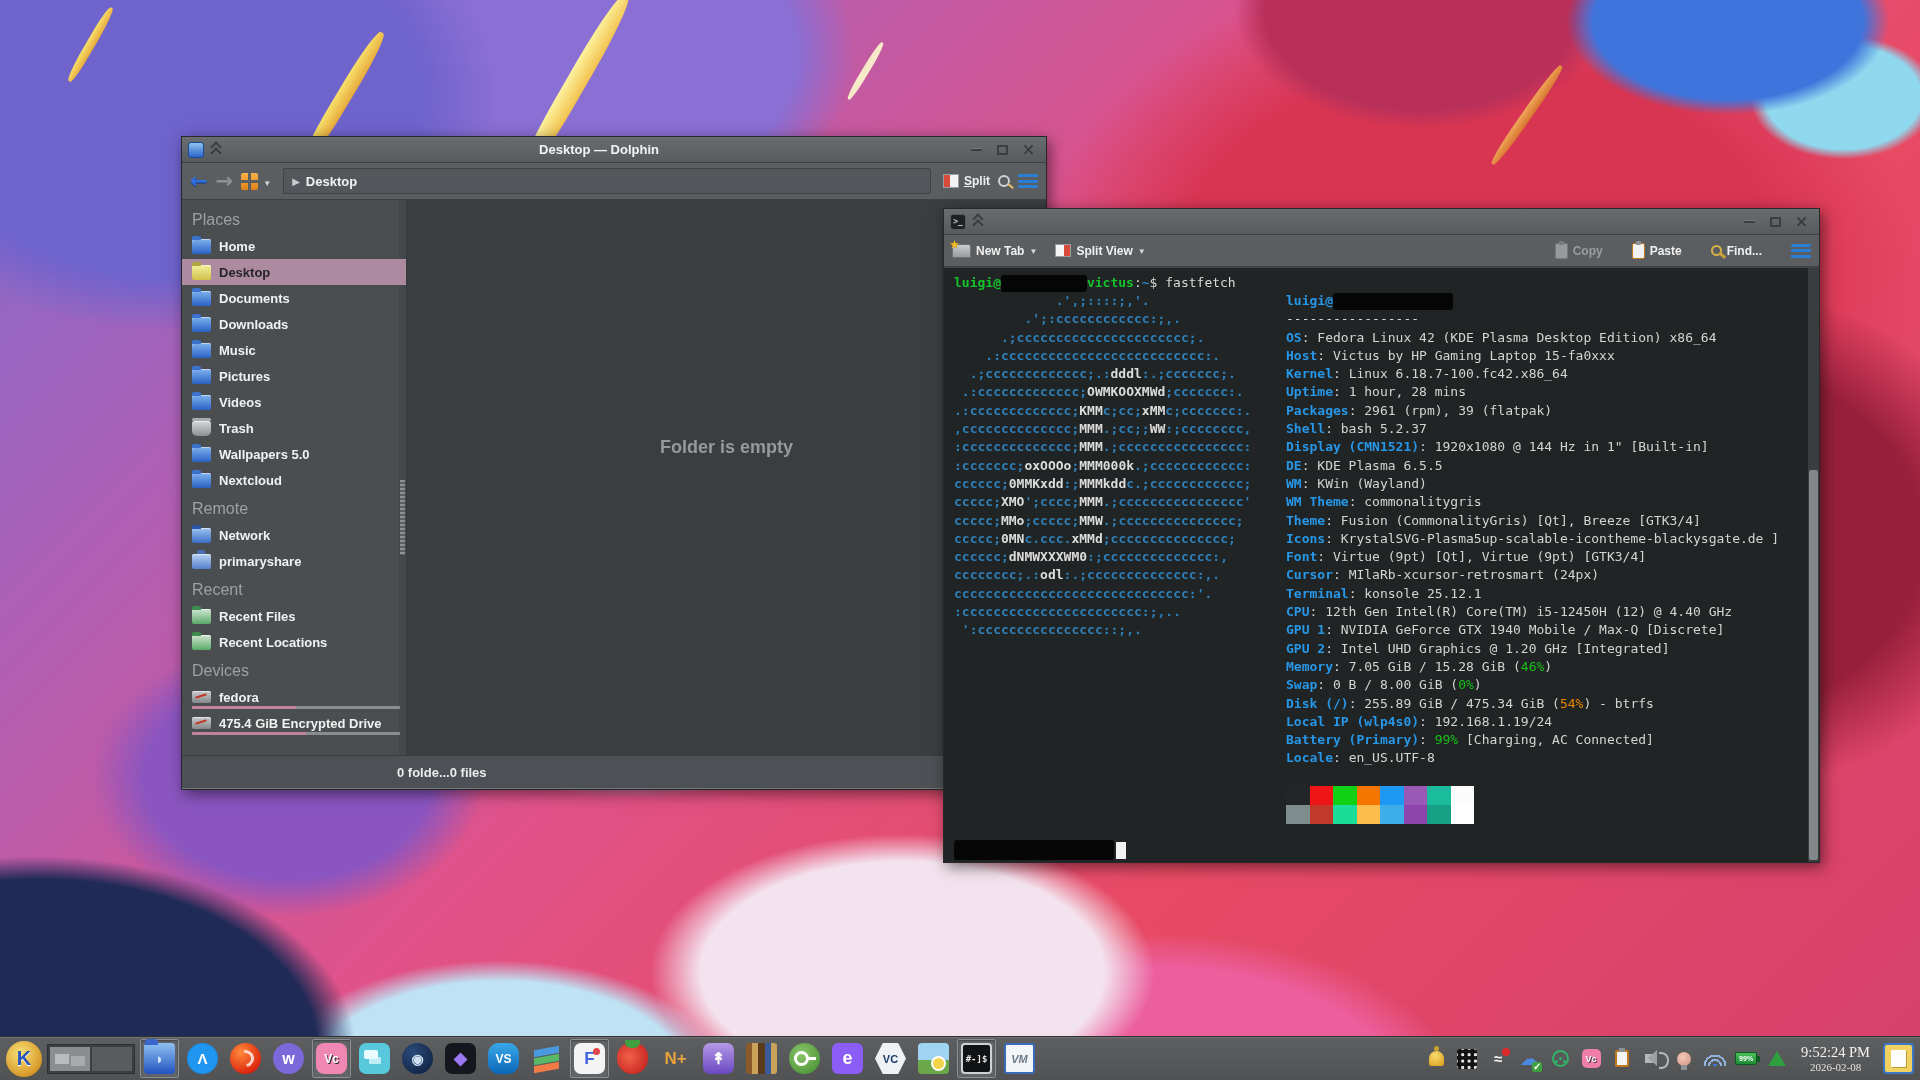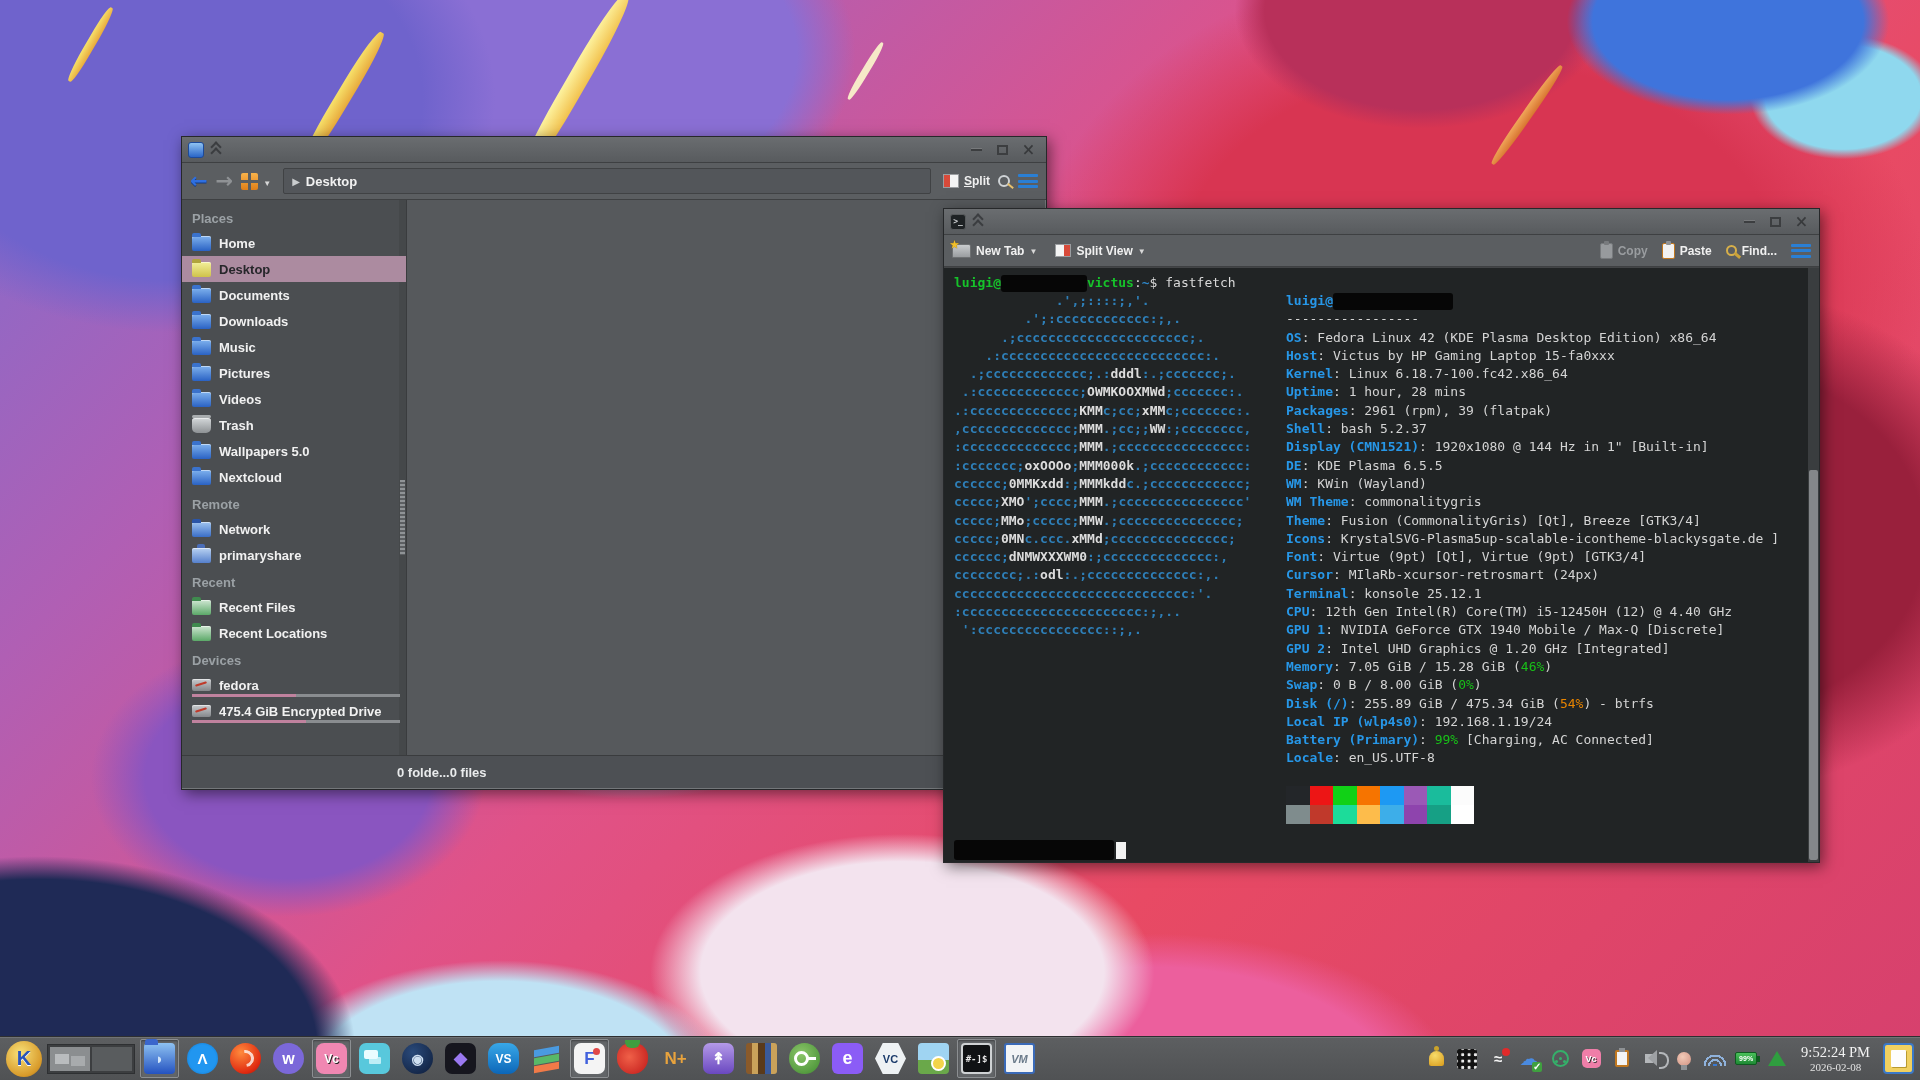--- a/index.html
+++ b/index.html
@@ -68,42 +68,42 @@
   .splitbtn .split-ic{width:16px;height:14px;background:linear-gradient(90deg,#d84a3a 0 45%,#f4f4f4 45%);border:1px solid #9a9da0;}
   .split-label::first-letter{text-decoration:underline;}
   .mag{width:12px;height:12px;border:2px solid #cfd3d6;border-radius:50%;position:relative;}
   .mag::after{content:"";position:absolute;width:7px;height:2px;background:#e8c06a;right:-6px;bottom:-2px;transform:rotate(40deg);}
   .burger{width:20px;height:14px;display:flex;flex-direction:column;justify-content:space-between;}
   .burger i{height:3px;background:#2a7fd4;border-radius:1px;}
 
   
   .dbody{display:flex;height:555px;}
   .places{width:225px;background:#4b4e51;border-right:1px solid #3a3c3e;padding-top:4px;position:relative;overflow:hidden;}
-  .sec-h{color:#9ba1a5;font-weight:bold;font-size:13px;padding:7px 10px 4px;}
+  .sec-h{color:#9ba1a5;font-weight:normal;font-size:16px;padding:7px 10px 4px;}
   .pitem{display:flex;align-items:center;gap:8px;height:26px;padding:0 6px 0 10px;color:#f1f1f1;font-weight:bold;font-size:13px;position:relative;}
   .pitem.sel{background:#ac8ba0;color:#26262a;}
   .usage{position:absolute;left:10px;right:6px;bottom:1px;height:3px;background:#8a8d90;}
   .usage i{display:block;height:100%;background:#c0829e;}
   .pic{width:19px;height:15px;flex:0 0 auto;position:relative;border-radius:2px;background:linear-gradient(#7fb2ee,#2a62c4);box-shadow:inset 0 1px 0 rgba(255,255,255,.5);}
   .pic::before{content:"";position:absolute;top:-3px;left:0;width:9px;height:4px;border-radius:2px 2px 0 0;background:#3a72cc;}
   .pic.desktop{background:linear-gradient(#f2ef9a,#cfc24a);}.pic.desktop::before{background:#b0a43c;}
   .pic.trash{background:linear-gradient(#d4d8da,#8d9194);border-radius:3px 3px 5px 5px;}.pic.trash::before{width:100%;height:3px;left:0;top:-3px;border-radius:2px;background:#a8acae;}
   .pic.drive{background:linear-gradient(#c8cbce,#85888b);height:12px;}.pic.drive::before{width:12px;height:2px;top:4px;left:3px;background:#c03a2a;border-radius:1px;transform:rotate(-18deg);}
   .pic.net{background:linear-gradient(#9fc4f0,#3a6ec8);}.pic.net::before{background:#2a55a8;}
   .pic.share{background:linear-gradient(#b9d2f2,#5580cc);border-radius:2px;}.pic.share::before{left:5px;top:-4px;width:8px;height:4px;background:#4a6db8;}
   .pic.recent{background:linear-gradient(#cfe6d2,#5ba968);}.pic.recent::before{background:#3f8a4e;}
   .side-scroll{position:absolute;right:0;top:0;bottom:0;width:7px;background:#45484a;}
   .side-scroll i{position:absolute;top:280px;height:75px;left:1px;right:1px;background:repeating-linear-gradient(#8f9396 0 2px,#5c5f62 2px 4px);}
   .dview{flex:1;background:#3b3e40;display:flex;align-items:center;justify-content:center;}
   .empty-msg{color:#93999d;font-weight:bold;font-size:18px;margin-top:-60px;}
   .statusbar{height:33px;background:#4d5054;border-top:1px solid #3a3c3e;display:flex;align-items:center;}
   .status-text{color:#e9ebec;font-weight:bold;font-size:13px;margin-left:215px;}
 
   
-  .kbar-right{margin-left:auto;display:flex;align-items:center;gap:14px;}
+  .kbar-right{margin-left:auto;display:flex;align-items:center;gap:29px;}
   .ic-newtab{width:19px;height:14px;background:linear-gradient(#c9ccce,#9a9da0);border:1px solid #6e7173;border-radius:2px 2px 0 0;position:relative;}
   .ic-newtab::after{content:"★";color:#f2c02a;font-size:10px;position:absolute;top:-6px;left:-3px;text-shadow:0 0 1px #7a5a00;}
   .ic-split{width:16px;height:13px;border:1px solid #9a9da0;background:linear-gradient(90deg,#f4f4f4 0 55%,#d84a3a 55%);}
   .ic-clip{width:13px;height:16px;border:1px solid #8e9194;background:#c9ccce;border-radius:2px;position:relative;}
   .ic-clip::before{content:"";position:absolute;top:-3px;left:3px;width:5px;height:4px;background:#8e9194;border-radius:1px;}
   .ic-clip.paste{border-color:#c07820;background:#f2f2f2;}
   .ic-find{width:11px;height:11px;border:2px solid #d8b04a;border-radius:50%;position:relative;}
   .ic-find::after{content:"";position:absolute;width:7px;height:3px;background:#caa23a;right:-6px;bottom:-3px;transform:rotate(40deg);}
   .disabled{color:#9a9da0 !important;}
   .term{flex:1;background:#212425;position:relative;font-family:"DejaVu Sans Mono",monospace;font-size:13px;line-height:18.3px;overflow:hidden;border-top:1px solid #434547;}
@@ -211,20 +211,21 @@
   <div class="streak s5"></div>
 </div>
 
 <div class="win dolphin">
   <div class="titlebar">
     <span class="appicon dolphin-appicon"></span>
     <span class="pin">
         <i></i>
         <i></i>
       </span>
+    <span class="tb-title">Desktop — Dolphin</span>
     <span class="winbtns">
       <span class="wbtn">
           <span class="mini"></span>
         </span>
       <span class="wbtn">
           <span class="maxi"></span>
         </span>
       <span class="wbtn">
           <span class="clos">×</span>
         </span>
@@ -333,20 +334,23 @@
           </span>
         </div>
         <div class="pitem">
           <span class="pic drive"></span>
           <span>475.4 GiB Encrypted Drive</span>
           <span class="usage">
             <i style="width: 55%;"></i>
           </span>
         </div>
       </aside>
+    <main class="dview">
+      <span class="empty-msg">Folder is empty</span>
+    </main>
   </div>
   <div class="statusbar">
     <span class="status-text">0 folde...0 files</span>
   </div>
 </div>
 
 <div class="win konsole">
   <div class="titlebar">
     <span class="appicon konsole-appicon">&gt;_</span>
     <span class="pin">

